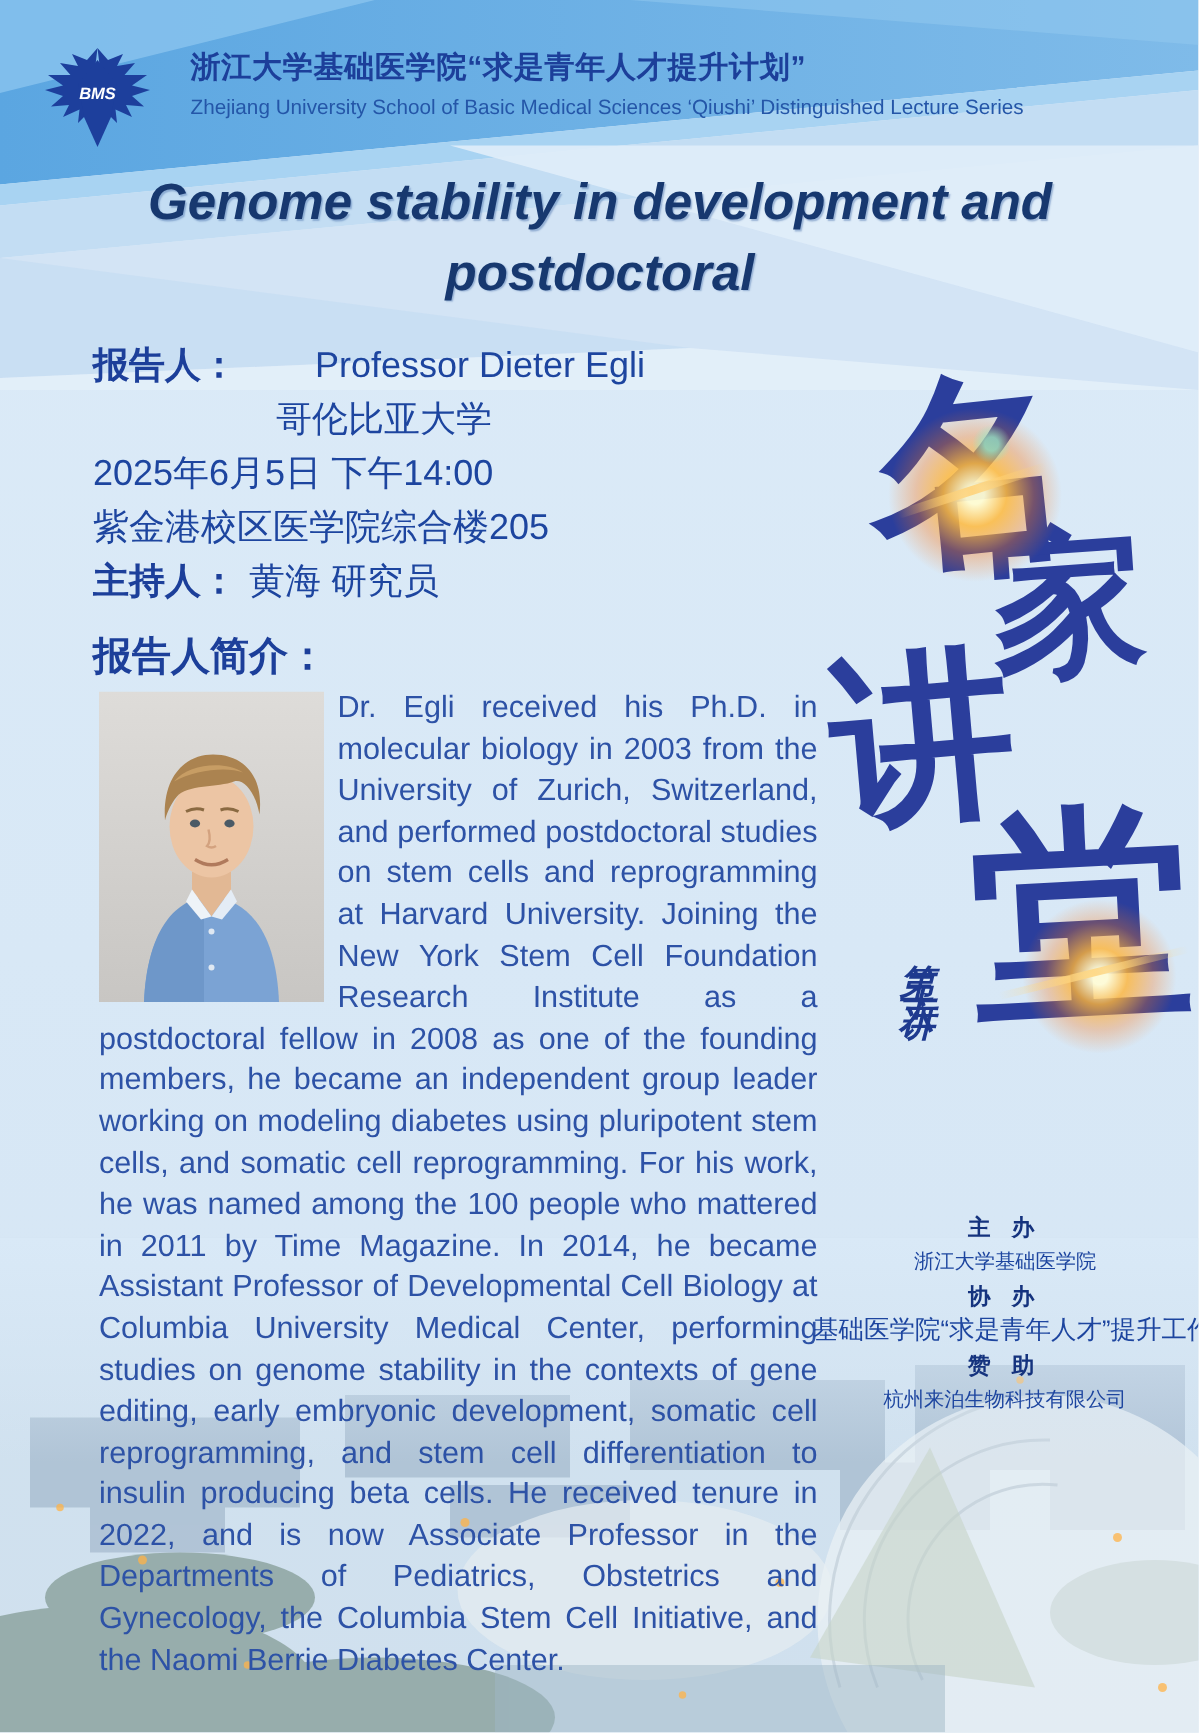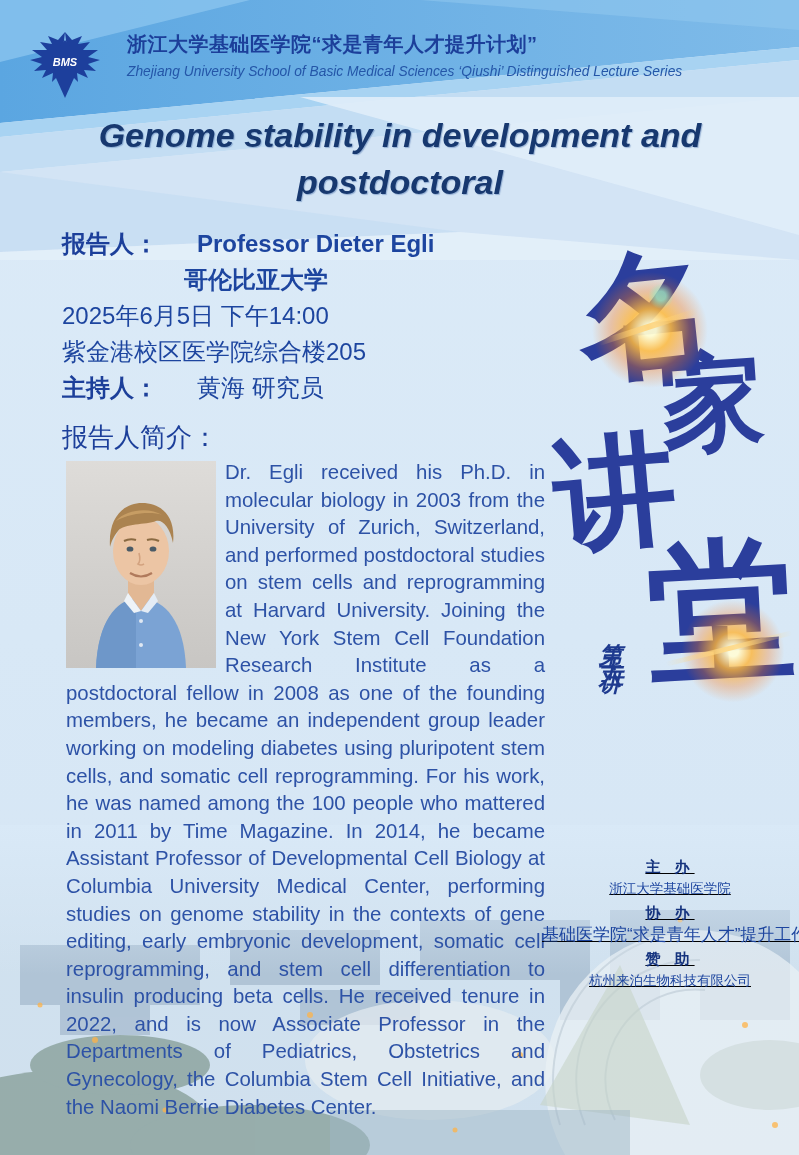--- a/index.html
+++ b/index.html
@@ -11,38 +11,38 @@
   .poster *{box-sizing:border-box;}
   .bg,.citybg{position:absolute;left:0;z-index:0;}
   .bg{top:0;}
   .citybg{bottom:0;}
   .layer{position:absolute;z-index:2;}
 
   
   .logo{left:26px;top:26px;width:78px;height:78px;}
   .hgroup{left:127px;top:31px;width:620px;}
   .h-cn{font-size:20px;font-weight:bold;color:#1c3f9a;letter-spacing:.5px;white-space:nowrap;}
-  .h-en{font-size:13.8px;font-weight:500;color:#2456a8;margin-top:6px;white-space:nowrap;font-style:italic;}
+  .h-en{font-size:13.8px;font-weight:500;color:#2456a8;margin-top:6px;white-space:nowrap;}
 
   
   .title{left:60px;top:112px;width:680px;text-align:center;
     font-size:34px;font-weight:bold;font-style:italic;color:#17386f;
     line-height:47px;text-shadow:1px 1px 1px rgba(70,110,170,.45);}
 
   
   .details{left:62px;top:226px;width:500px;font-size:24px;line-height:36px;color:#1d459f;}
-  .drow{display:flex;gap:31px;}
+  .drow{display:flex;}
   .dlabel{width:104px;font-weight:bold;color:#1c3f9a;flex:0 0 auto;white-space:pre;}
   .dvalue{white-space:nowrap;}
-  .dvalue.bold{font-weight:bold;}
-  .dsub{padding-left:104px;font-weight:bold;}
+  .dvalue.bold{font-weight:normal;margin-left:44px;}
+  .dsub{padding-left:104px;}
   .dsub .dvalue{padding-left:18px;}
 
   
-  .bio-heading{left:62px;top:420px;font-size:26px;font-weight:normal;color:#1c3f9a;}
+  .bio-heading{left:62px;top:420px;font-size:26px;font-weight:bold;color:#1c3f9a;}
   .bio{left:66px;top:459px;width:479px;}
   .photo{float:left;width:150px;height:207px;margin:2px 9px 2px 0;display:block;}
   .bio p{margin:0;font-size:20.4px;line-height:27.6px;color:#2d52a6;text-align:justify;}
 
   
   .calli{position:absolute;z-index:1;font-family:"DejaVu Serif",serif;font-weight:bold;
     color:#2b3e9c;line-height:1;}
   .c1{left:578px;top:246px;font-size:136px;transform:rotate(-6deg);}
   .c2{left:660px;top:350px;font-size:104px;transform:rotate(-4deg);}
   .c3{left:554px;top:430px;font-size:122px;transform:rotate(-5deg);}
@@ -60,21 +60,21 @@
   .f2s{position:absolute;z-index:1;left:664px;top:646px;width:130px;height:5px;border-radius:3px;
     transform:rotate(-14deg);
     background:linear-gradient(90deg,rgba(255,150,30,0),rgba(255,215,130,.9),rgba(255,150,30,0));}
 
   
   .session{left:596px;top:624px;height:170px;writing-mode:vertical-rl;
     font-family:"DejaVu Serif",serif;font-style:italic;font-weight:bold;
     font-size:23px;letter-spacing:7px;color:#1e3a8f;}
 
   
-  .orgs{left:542px;top:854px;width:256px;text-align:center;text-decoration:underline;}
+  .orgs{left:542px;top:806px;width:256px;text-align:center;}
   .org-role{font-size:15px;font-weight:bold;letter-spacing:5px;color:#15337e;line-height:22px;margin-top:2px;}
   .org-name{font-size:13.5px;color:#1d459f;line-height:22px;white-space:nowrap;}
 </style>
 </head>
 <body>
 
 <div class="poster">
 
   <svg class="bg" width="799" height="260" viewBox="0 0 799 260">
     <defs>

